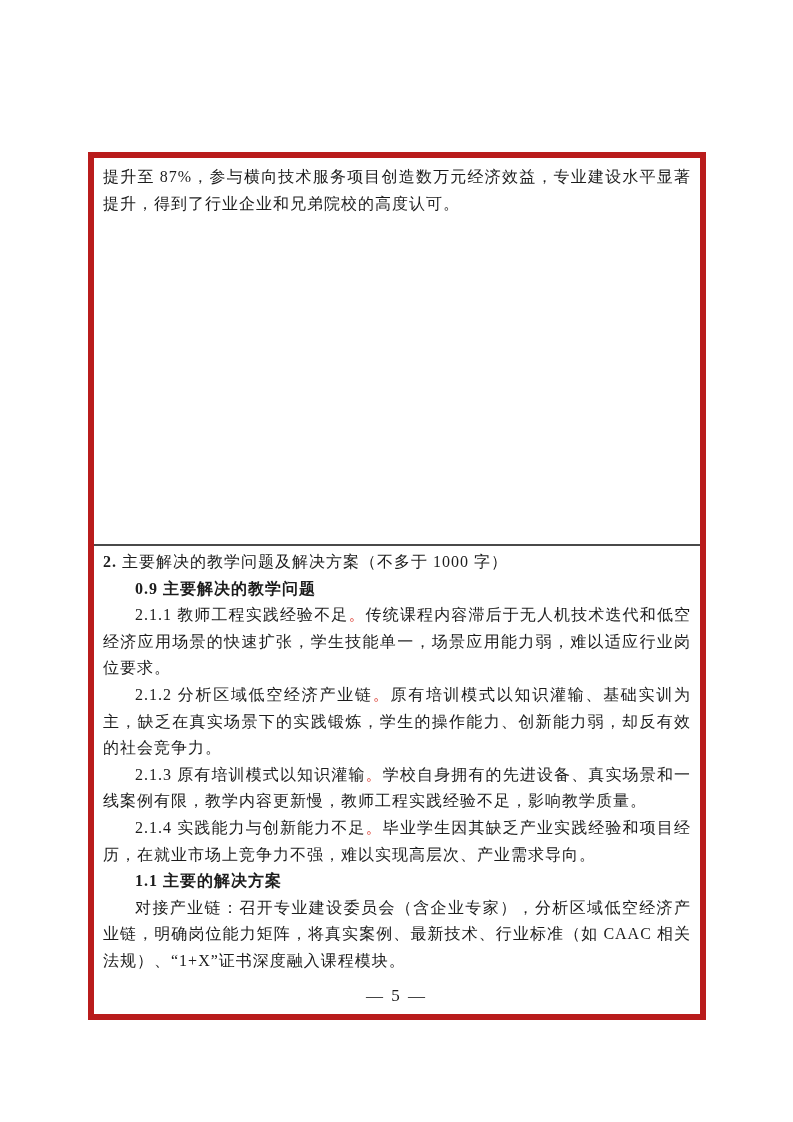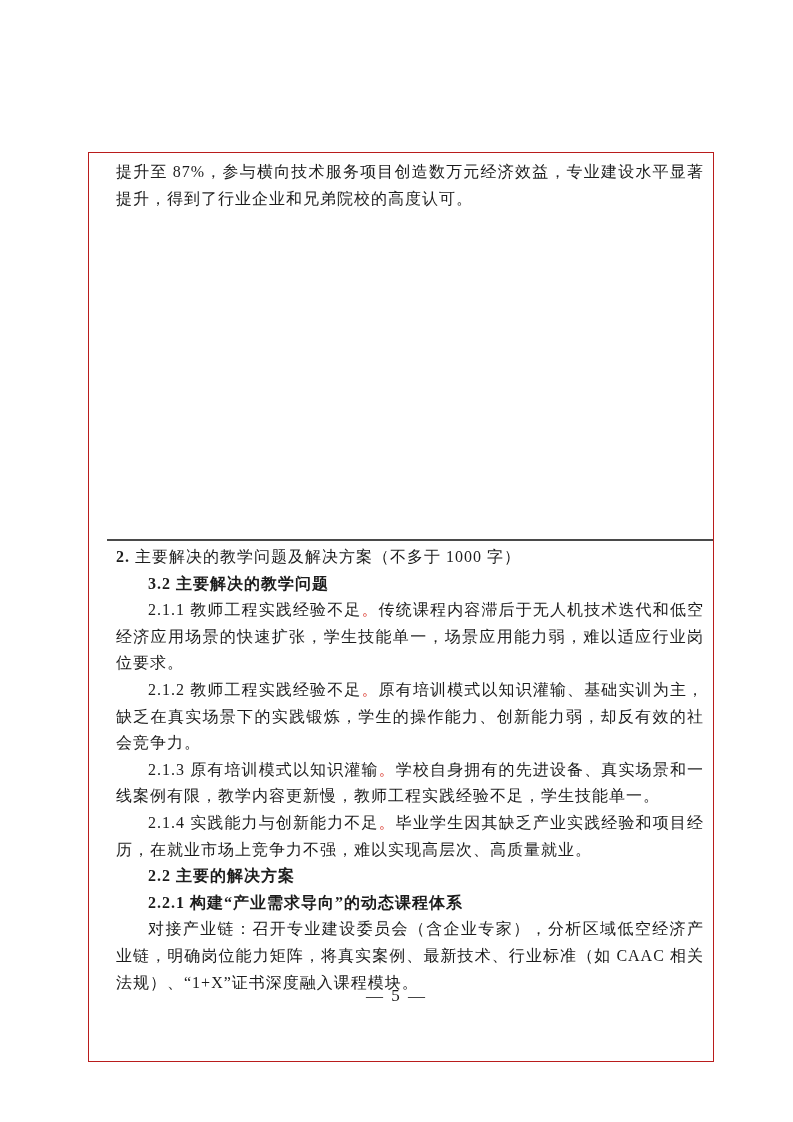--- a/index.html
+++ b/index.html
@@ -9,34 +9,33 @@
     width:793px; height:1122px;
     background:#ffffff;
     font-family:"Liberation Serif","DejaVu Serif",serif;
     color:#1c1c1c;
     overflow:hidden;
   }
   .form-table {
     position:absolute;
     left:88px; top:152px;
     width:606px;
-    border:1px solid #b91c1c;
+    border:6px solid #b91c1c;
     box-sizing:content-box;
-    padding-left:18px;
   }
   .cell {
     box-sizing:border-box;
     padding:6px 9px 0 9px;
   }
   .cell-top {
     height:388px;
     border-bottom:2px solid #4a4a4a;
   }
   .cell-bottom {
-    height:520px;
+    height:468px;
     padding-top:3px;
     overflow:hidden;
   }
   .body-text, .para, .heading-line {
     margin:0;
     font-size:16px;
     line-height:26.6px;
     letter-spacing:1px;
     text-align:justify;
   }
@@ -60,33 +59,32 @@
   <div class="form-table">
 
     <div class="cell cell-top">
       <p class="body-text">提升至 87%，参与横向技术服务项目创造数万元经济效益，专业建设水平显著提升，得到了行业企业和兄弟院校的高度认可。</p>
     </div>
 
     <div class="cell cell-bottom">
 
       <p class="heading-line"><span class="bold">2.</span><span> 主要解决的教学问题及解决方案（不多于 1000 字）</span></p>
 
-      <p class="para indent bold">3.2 主要解决的教学问题</p>
+      <p class="para indent bold">0.9 主要解决的教学问题</p>
 
       <p class="para indent"><span>2.1.1 教师工程实践经验不足</span><span class="red">。</span><span>传统课程内容滞后于无人机技术迭代和低空经济应用场景的快速扩张，学生技能单一，场景应用能力弱，难以适应行业岗位要求。</span></p>
 
-      <p class="para indent"><span>2.1.2 教师工程实践经验不足</span><span class="red">。</span><span>原有培训模式以知识灌输、基础实训为主，缺乏在真实场景下的实践锻炼，学生的操作能力、创新能力弱，却反有效的社会竞争力。</span></p>
+      <p class="para indent"><span>2.1.2 分析区域低空经济产业链</span><span class="red">。</span><span>原有培训模式以知识灌输、基础实训为主，缺乏在真实场景下的实践锻炼，学生的操作能力、创新能力弱，却反有效的社会竞争力。</span></p>
 
-      <p class="para indent"><span>2.1.3 原有培训模式以知识灌输</span><span class="red">。</span><span>学校自身拥有的先进设备、真实场景和一线案例有限，教学内容更新慢，教师工程实践经验不足，学生技能单一。</span></p>
+      <p class="para indent"><span>2.1.3 原有培训模式以知识灌输</span><span class="red">。</span><span>学校自身拥有的先进设备、真实场景和一线案例有限，教学内容更新慢，教师工程实践经验不足，影响教学质量。</span></p>
 
-      <p class="para indent"><span>2.1.4 实践能力与创新能力不足</span><span class="red">。</span><span>毕业学生因其缺乏产业实践经验和项目经历，在就业市场上竞争力不强，难以实现高层次、高质量就业。</span></p>
+      <p class="para indent"><span>2.1.4 实践能力与创新能力不足</span><span class="red">。</span><span>毕业学生因其缺乏产业实践经验和项目经历，在就业市场上竞争力不强，难以实现高层次、产业需求导向。</span></p>
 
-      <p class="para indent bold">2.2 主要的解决方案</p>
+      <p class="para indent bold">1.1 主要的解决方案</p>
 
-      <p class="para indent bold">2.2.1 构建“产业需求导向”的动态课程体系</p>
 
       <p class="para indent">对接产业链：召开专业建设委员会（含企业专家），分析区域低空经济产业链，明确岗位能力矩阵，将真实案例、最新技术、行业标准（如 CAAC 相关法规）、“1+X”证书深度融入课程模块。</p>
 
     </div>
   </div>
 
   <div class="page-number">— 5 —</div>
 
 </div>
 

